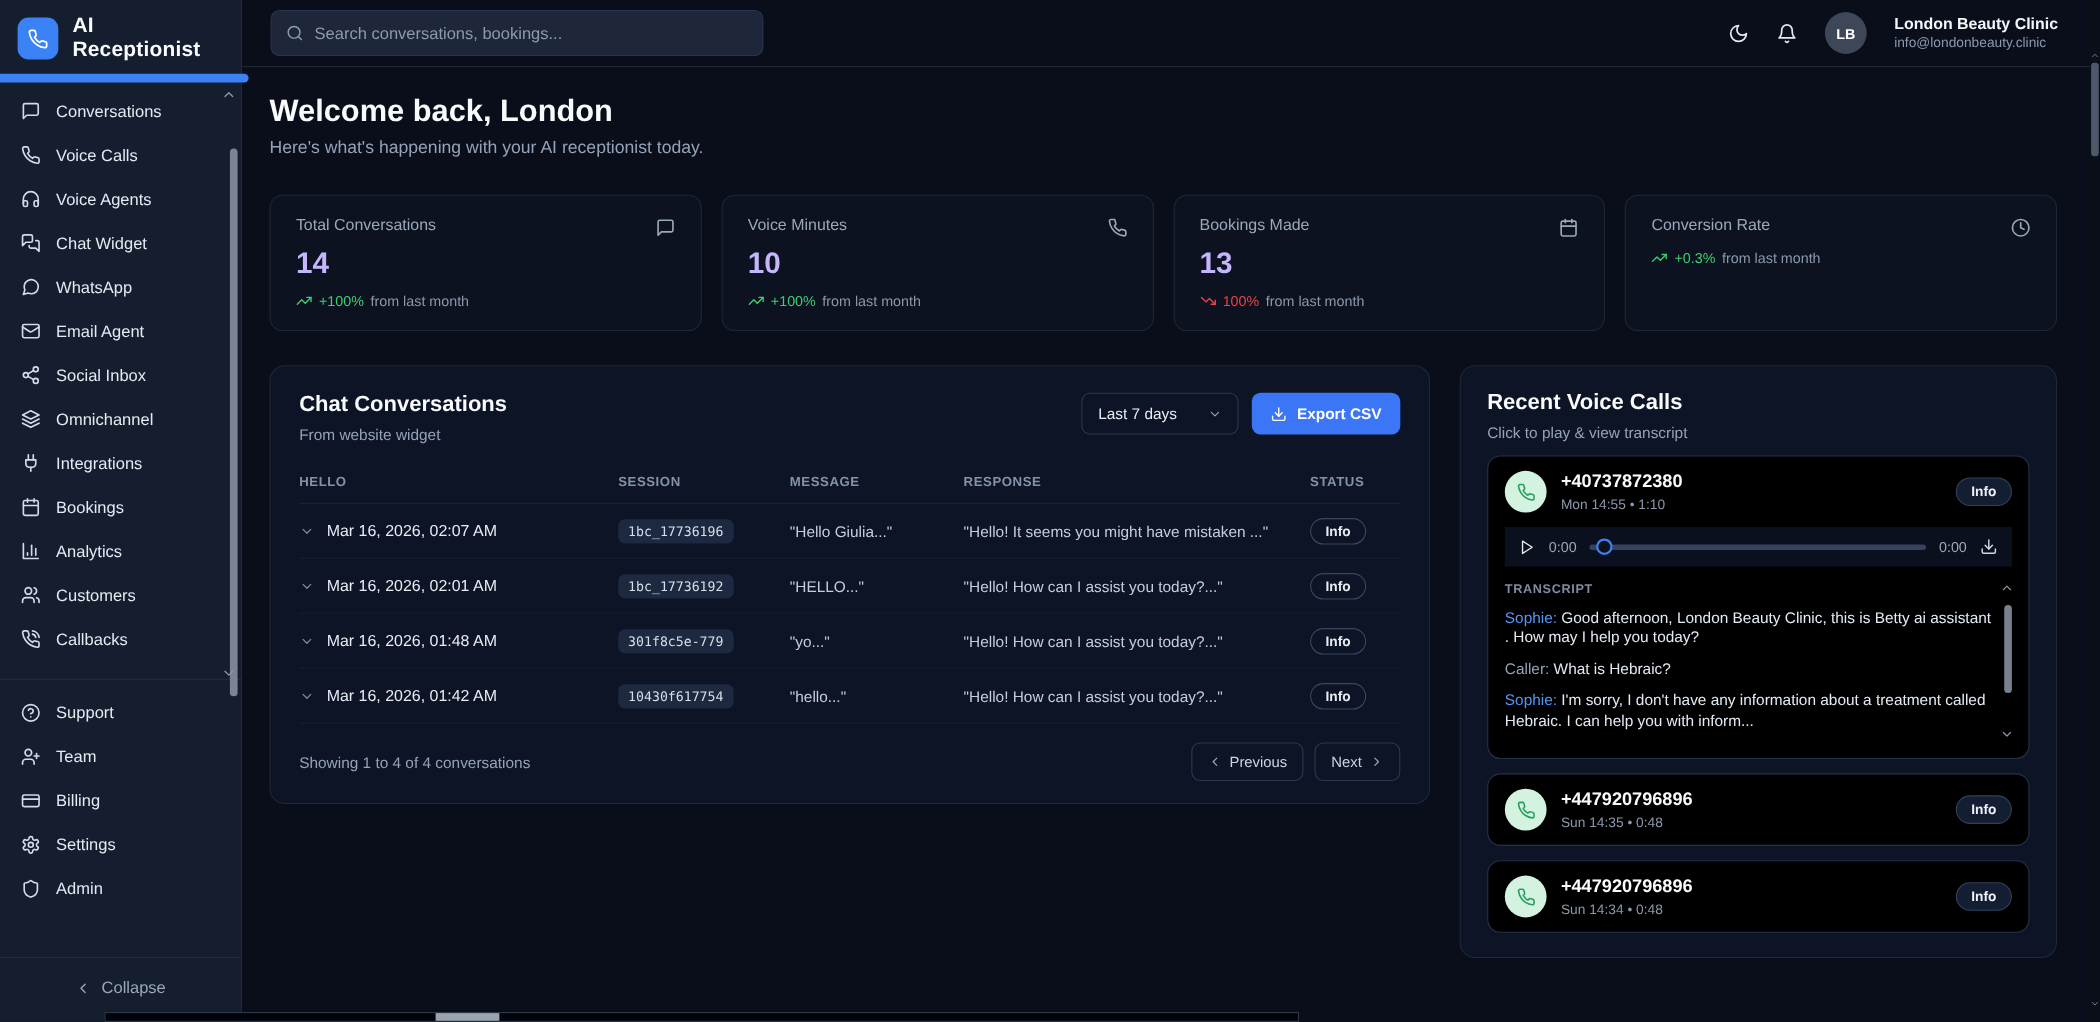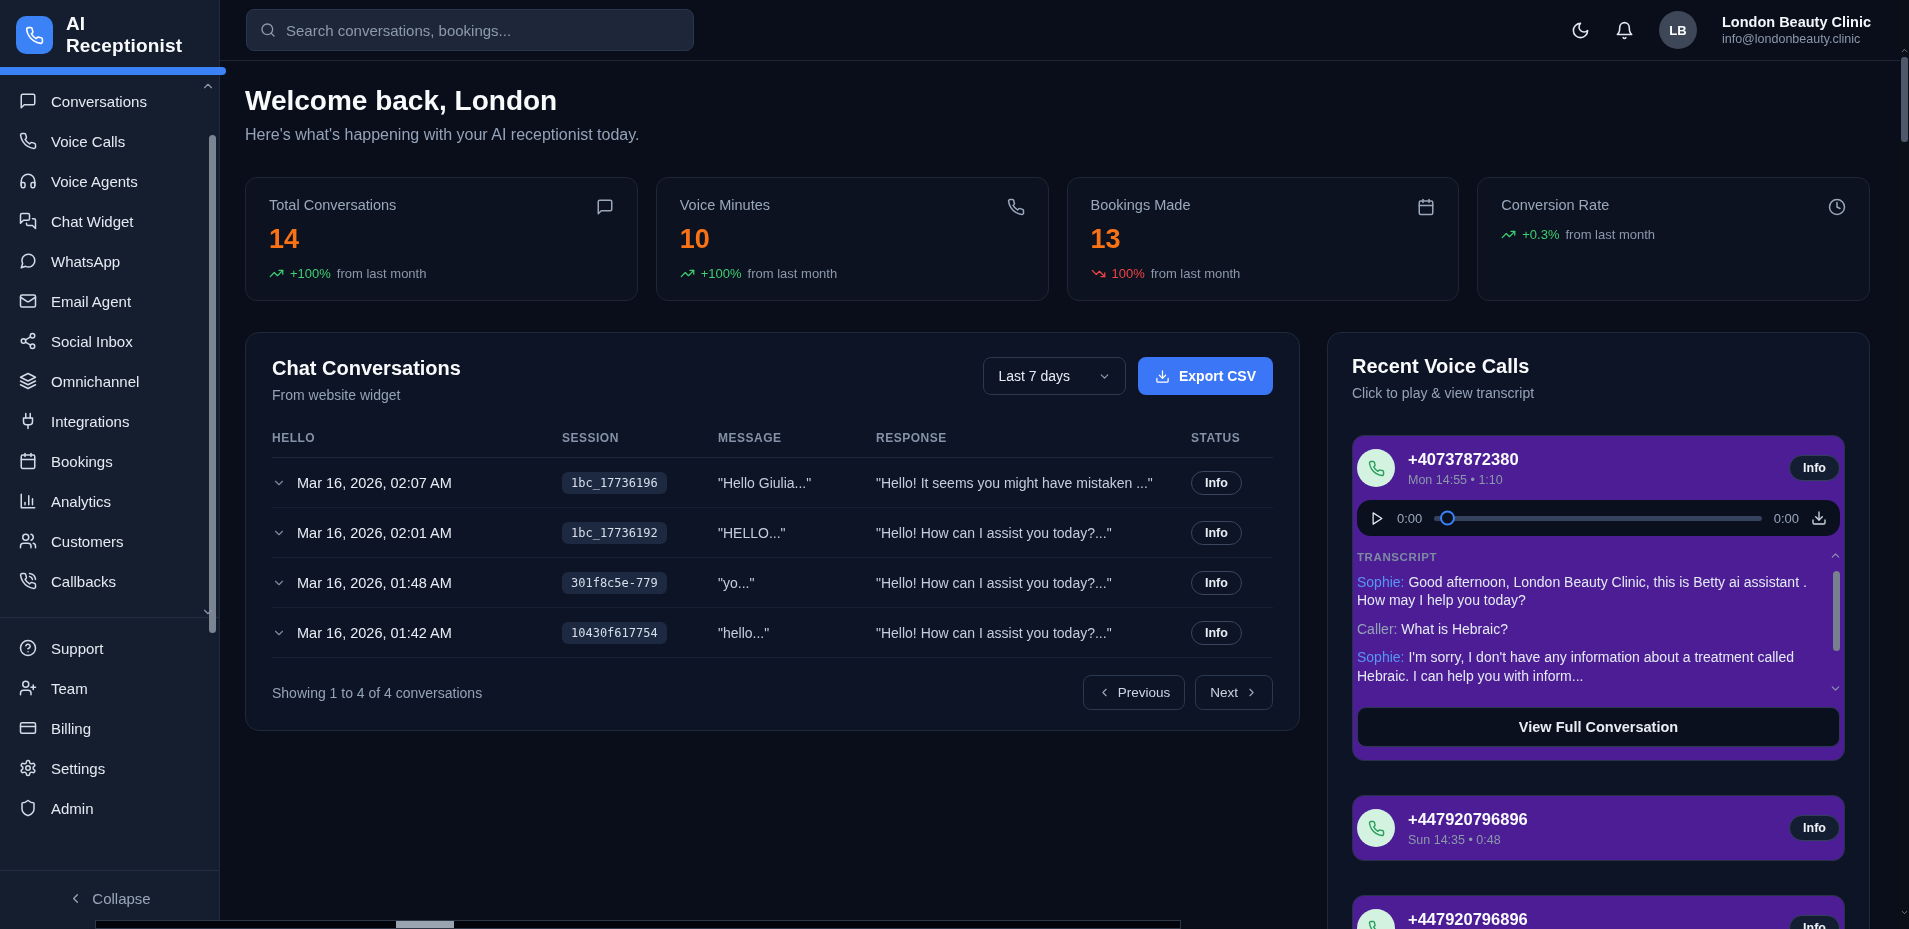--- a/index.html
+++ b/index.html
@@ -51,21 +51,21 @@
   .content { padding:24px 39px 0 25px; flex:1; overflow:hidden; }
   .welcome-title { font-size:28px; font-weight:700; color:#f8fafc; }
   .welcome-sub { font-size:16px; color:#94a3b8; margin-top:9px; }
 
   
   .stats { display:flex; gap:18px; margin-top:33px; }
   .stat-card { flex:1; background:#0c1220; border:1px solid #1e2637; border-radius:12px; padding:19px 23px; }
   .stat-head { display:flex; justify-content:space-between; align-items:flex-start; }
   .stat-label { font-size:14.5px; color:#9aa8bb; }
   .stat-head .ic { color:#9aa8bb; margin-top:1px; }
-  .stat-value { font-size:27px; font-weight:700; color:#f97316; margin-top:8px; }
+  .stat-value { font-size:27px; font-weight:700; color:#c4b5fd; margin-top:8px; }
   .stat-trend { display:flex; align-items:center; gap:6px; margin-top:11px; font-size:13px; }
   .trend-up { color:#3ecf70; } .trend-down { color:#ef4444; }
   .trend-suffix { color:#8b98ab; }
 
   
   .panels { display:flex; gap:27px; margin-top:31px; align-items:flex-start; }
 
   .chat-panel { width:1055px; flex:none; background:#0d1425; border:1px solid #1e2939;
                 border-radius:14px; padding:24px 26px 20px; }
   .chat-head { display:flex; justify-content:space-between; align-items:flex-start; }
@@ -97,31 +97,31 @@
   .table-footer { display:flex; justify-content:space-between; align-items:center; padding-top:17px; }
   .showing { font-size:14px; color:#94a3b8; }
   .pager { display:flex; gap:10px; }
   .page-btn { display:flex; align-items:center; gap:7px; border:1px solid #2a3850; background:transparent;
               border-radius:8px; padding:9px 14px; font-size:13.5px; color:#cbd5e1; cursor:pointer;
               font-family:"Liberation Sans", sans-serif; }
   .page-btn .ic { color:#9aa8bb; }
 
   
   .voice-panel { flex:1; background:#0d1425; border:1px solid #1e2939; border-radius:14px; padding:22px 24px; }
-  .call-card { margin-top:34px; background:#4c1d95; border:1px solid #263249; border-radius:12px;
-               padding:13px 4px; cursor:pointer; }
+  .call-card { margin-top:13px; background:#000000; border:1px solid #263249; border-radius:12px;
+               padding:13px 15px; cursor:pointer; }
   .call-head { display:flex; align-items:center; gap:13px; }
   .call-avatar { width:38px; height:38px; border-radius:50%; background:#d3f2df; color:#259d5d;
                  display:flex; align-items:center; justify-content:center; flex:none; }
   .call-number { font-size:16.5px; font-weight:700; color:#f8fafc; }
   .call-meta { font-size:12.5px; color:#8b98ab; margin-top:4px; }
   .call-info { margin-left:auto; border:1px solid #33405c; background:#141e33; border-radius:999px;
                padding:5px 13px; font-size:12.5px; font-weight:700; color:#eef2f7; cursor:pointer;
                font-family:"Liberation Sans", sans-serif; }
-  .player { margin-top:13px; background:#0a101e; border-radius:14px; padding:10px 13px;
+  .player { margin-top:13px; background:#0a101e; border-radius:0; padding:10px 13px;
             display:flex; align-items:center; gap:12px; }
   .player .play { color:#e8edf4; cursor:pointer; display:flex; }
   .ptime { font-size:13px; color:#9aa8bb; }
   .slider { flex:1; position:relative; height:5px; background:#35435e; border-radius:3px; cursor:pointer; }
   .knob { position:absolute; left:6px; top:50%; transform:translateY(-50%); width:15px; height:15px;
           border:2.5px solid #3b82f6; border-radius:50%; background:#0a101e; }
   .dl { color:#cfd8e3; cursor:pointer; display:flex; }
   .transcript { margin-top:15px; position:relative; padding-right:16px; padding-bottom:12px; }
   .t-label { font-size:11.5px; font-weight:700; color:#7e8ca2; letter-spacing:.6px; }
   .t-chev-up { position:absolute; right:-2px; top:-2px; color:#8b98ab; }
@@ -680,21 +680,20 @@
             </div>
             <div class="t-line">
               <span class="sp-blue">Sophie:</span>
               <span>I'm sorry, I don't have any information about a treatment called Hebraic. I can help you with inform...</span>
             </div>
             <svg class="ic t-chev-down" width="13" height="13">
                 <use href="#i-chevd"></use>
               </svg>
           </div>
 
-          <button class="view-full-btn">View Full Conversation</button>
         </div>
 
         <div class="call-card">
           <div class="call-head">
             <div class="call-avatar">
               <svg class="ic" width="17" height="17">
                   <use href="#i-phone"></use>
                 </svg>
             </div>
             <div>

